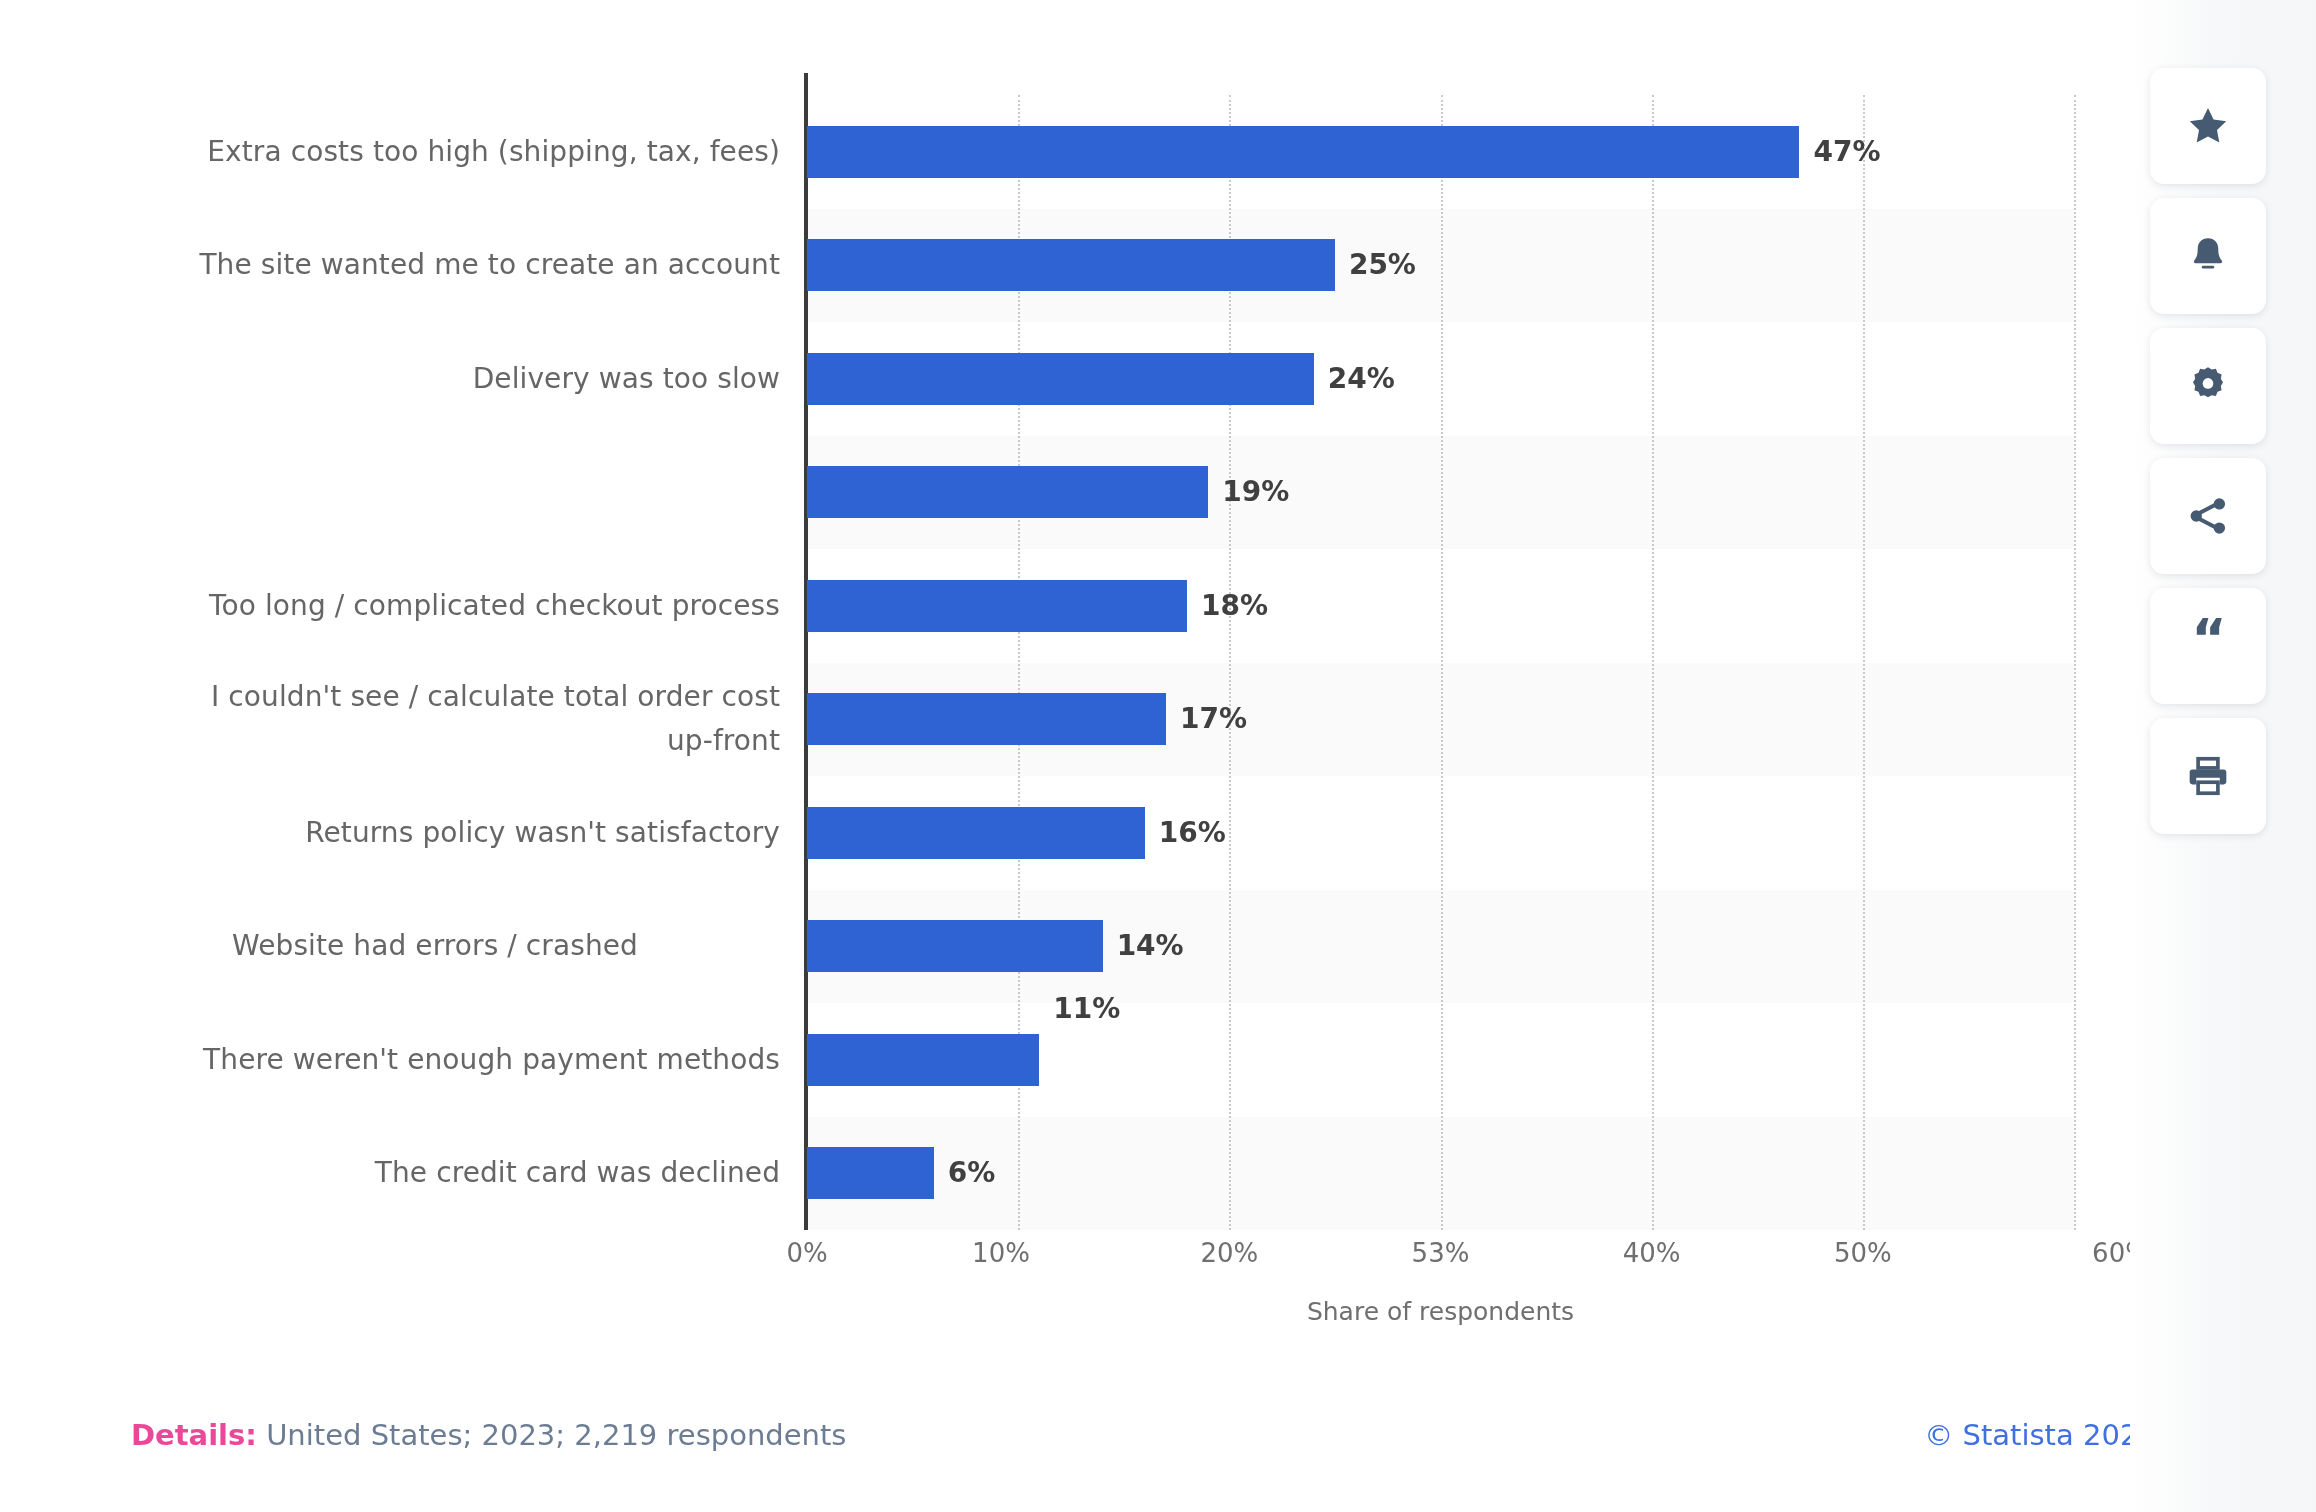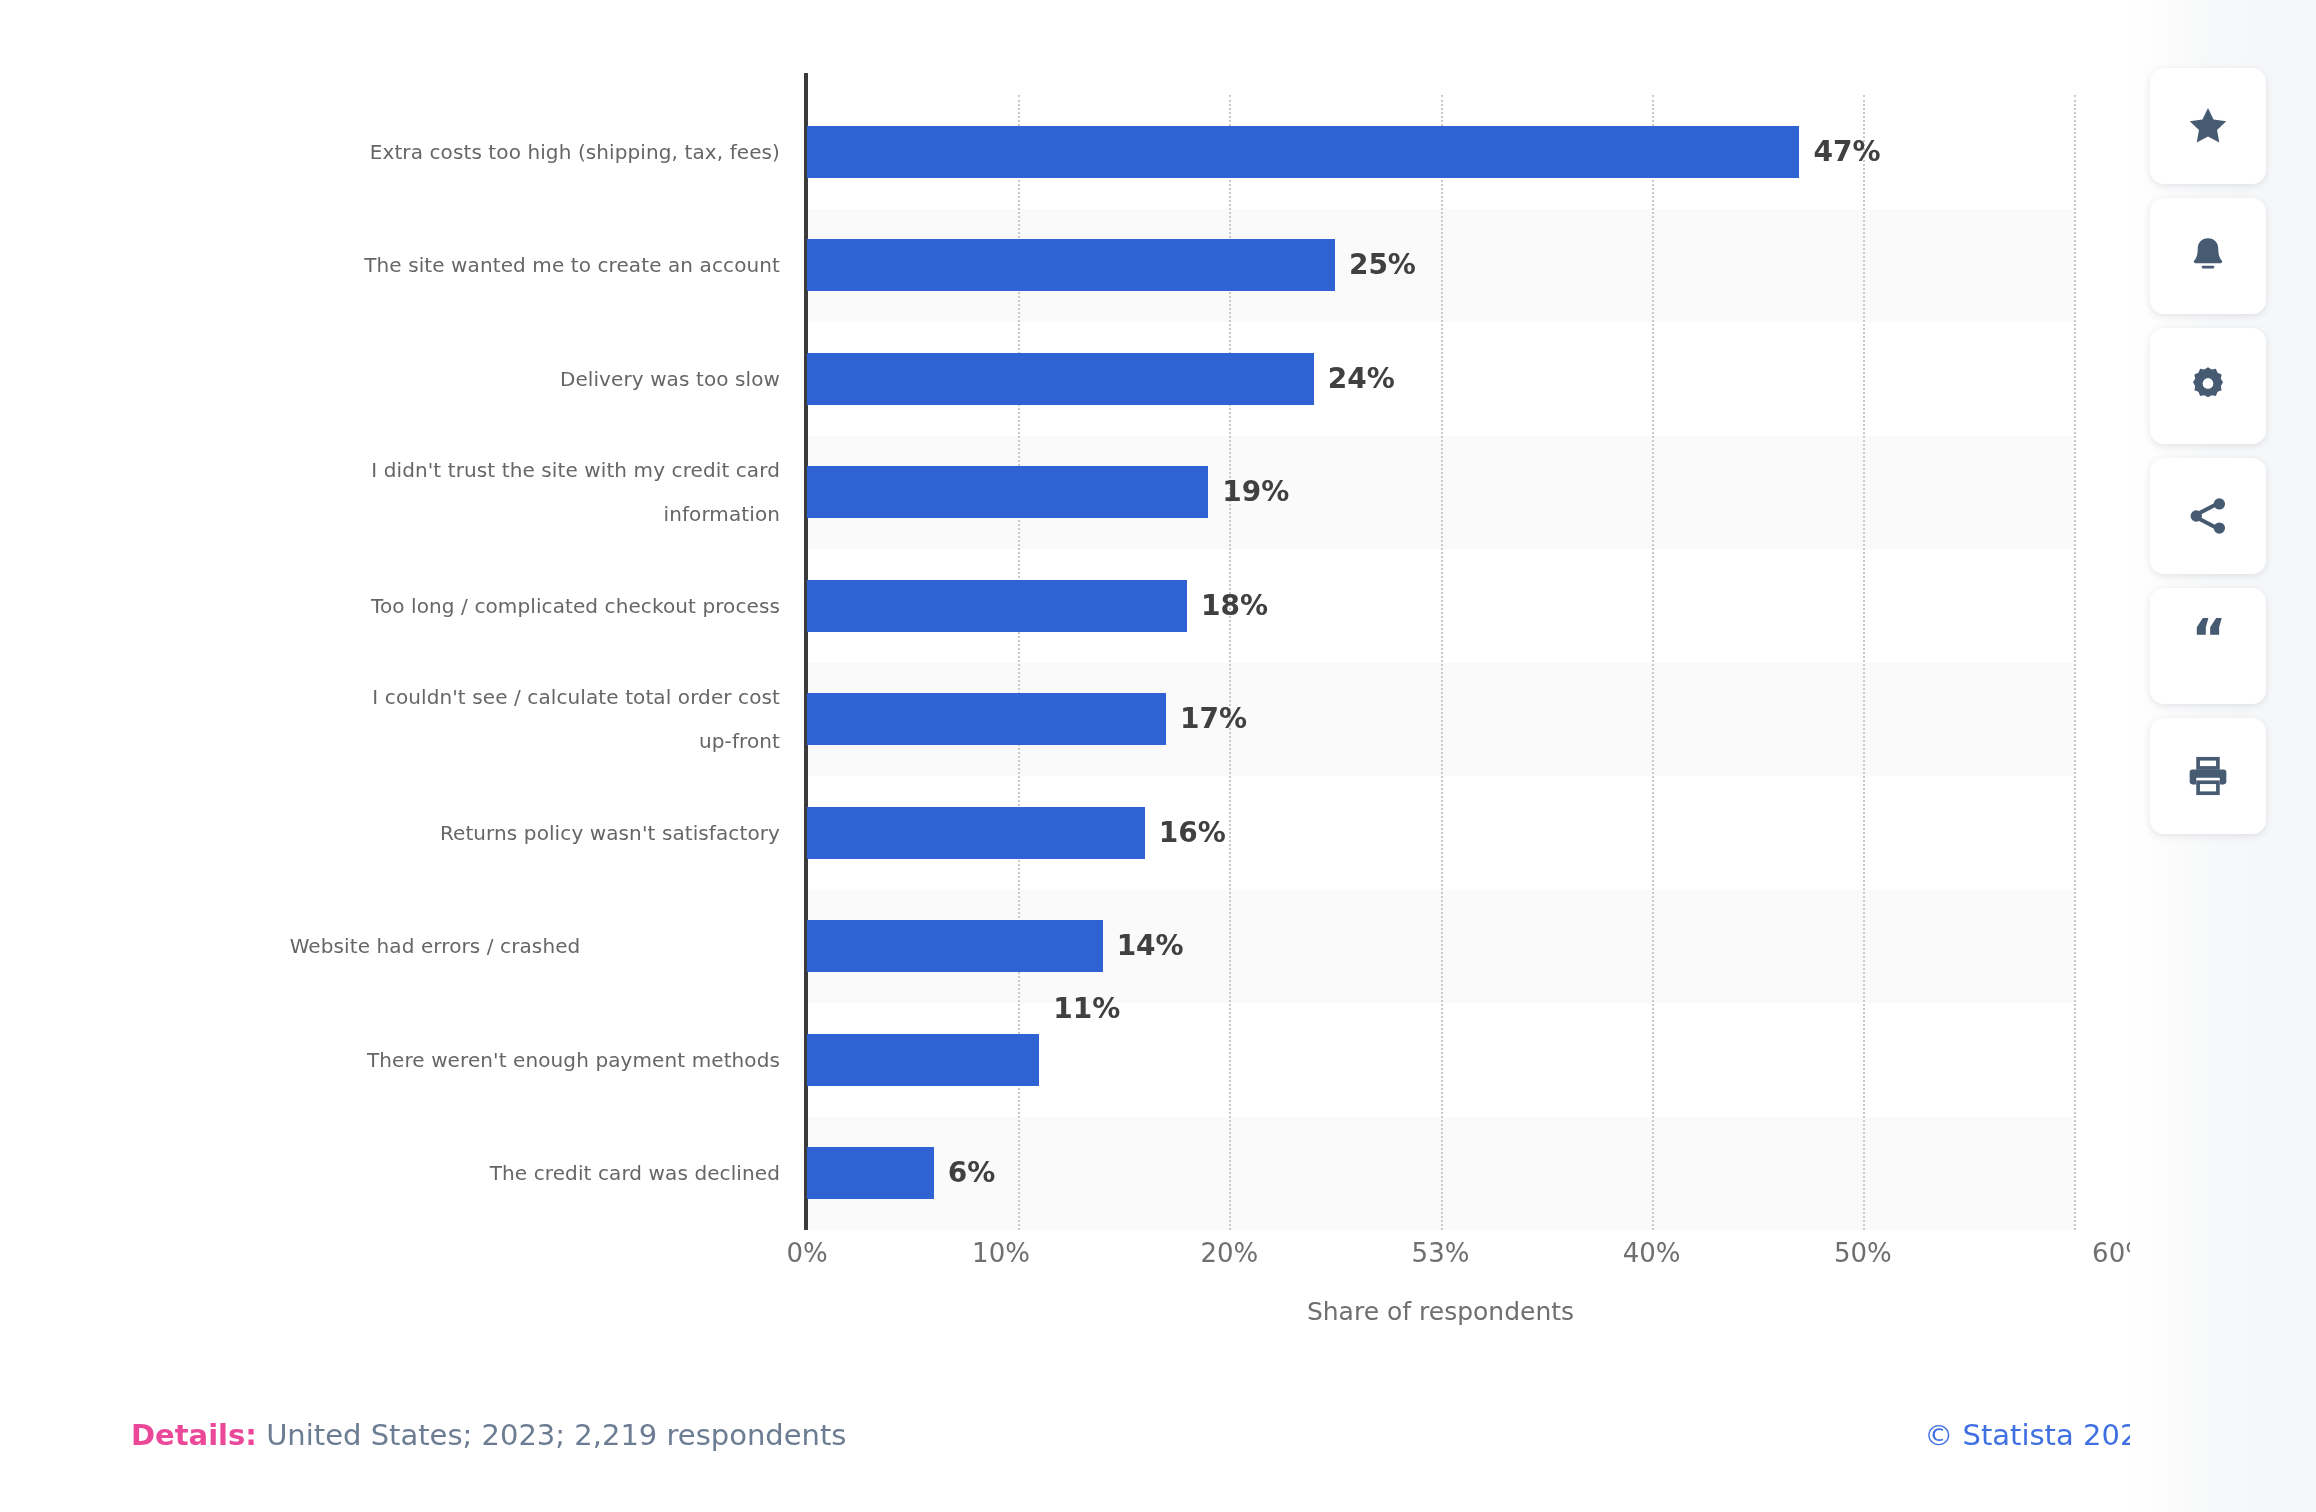--- a/index.html
+++ b/index.html
@@ -30,21 +30,21 @@
     left: 90px;
     top: 95px;
     width: 690px;
     height: 1135px;
   }
   .cat-label {
     position: absolute;
     right: 0;
     width: 100%;
     text-align: right;
-    font-size: 20px;
+    font-size: 28px;
     line-height: 44px;
     color: #666666;
     letter-spacing: 0.1px;
   }
 
   
   #plot {
     position: absolute;
     left: 807px;
     top: 95px;
@@ -199,24 +199,20 @@
 
   <div id="labels-col">
       <div class="cat-label" style="top: 34.75px;">
         <div>Extra costs too high (shipping, tax, fees)</div>
       </div>
       <div class="cat-label" style="top: 148.25px;">
         <div>The site wanted me to create an account</div>
       </div>
       <div class="cat-label" style="top: 261.75px;">
         <div>Delivery was too slow</div>
-      </div>
-      <div class="cat-label" style="top: 353.25px;">
-        <div>I didn't trust the site with my credit card</div>
-        <div>information</div>
       </div>
       <div class="cat-label" style="top: 488.75px;">
         <div>Too long / complicated checkout process</div>
       </div>
       <div class="cat-label" style="top: 580.25px;">
         <div>I couldn't see / calculate total order cost</div>
         <div>up-front</div>
       </div>
       <div class="cat-label" style="top: 715.75px;">
         <div>Returns policy wasn't satisfactory</div>

